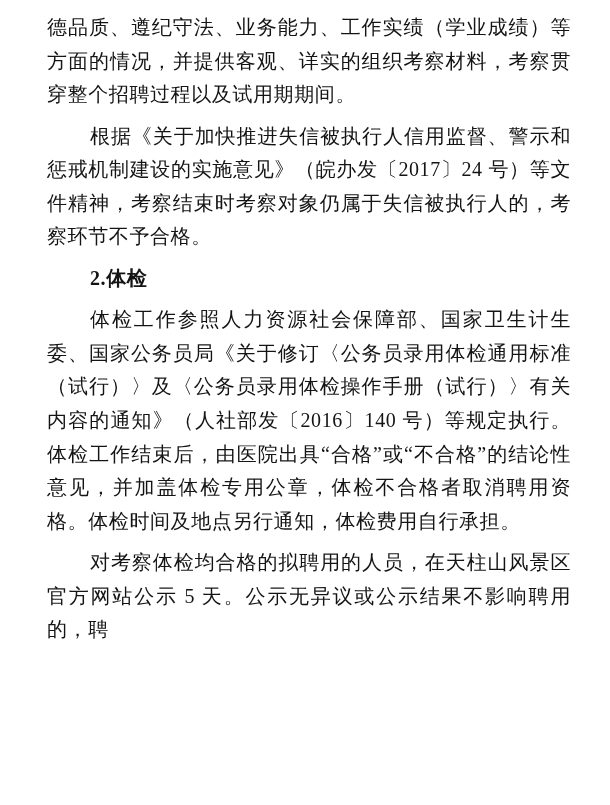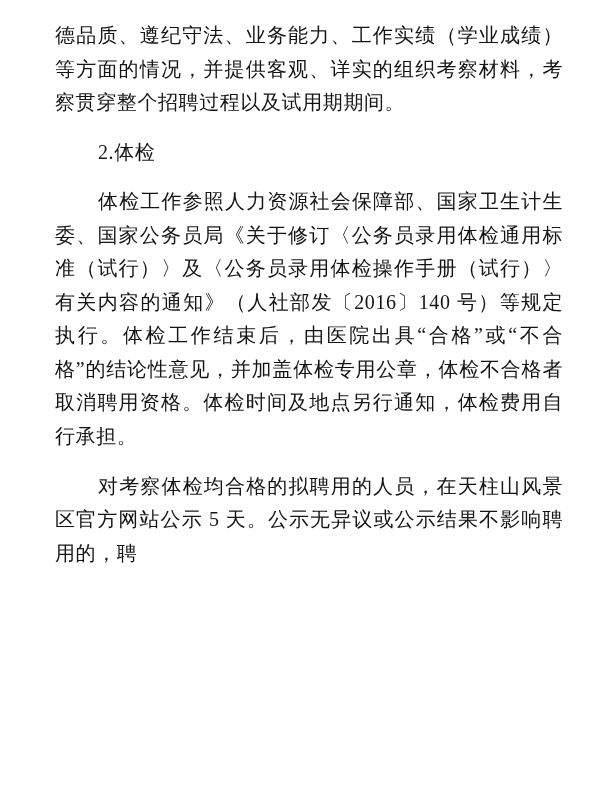--- a/index.html
+++ b/index.html
@@ -18,33 +18,34 @@
     padding: 3px 31px 0 39px;
     font-family: "Liberation Serif", "DejaVu Serif", serif;
     font-size: 20px;
     color: #141414;
     line-height: 33.55px;
     text-align: justify;
     text-justify: inter-character;
     letter-spacing: 0.6px;
   }
   p.para {
-    margin: 16px;
+    margin: 8px;
     padding: 0;
   }
   p.para.indent {
     text-indent: 2.15em;
   }
   .run.bold {
-    font-weight: normal;
+    font-weight: bold;
   }
 </style>
 </head>
 <body>
 
 <div class="page">
   <div class="content" id="doc">
       <p class="para"><span class="run">德品质、遵纪守法、业务能力、工作实绩（学业成绩）等方面的情况，并提供客观、详实的组织考察材料，考察贯穿整个招聘过程以及试用期期间。</span></p>
+      <p class="para indent"><span class="run">根据《关于加快推进失信被执行人信用监督、警示和惩戒机制建设的实施意见》（皖办发〔2017〕24 号）等文件精神，考察结束时考察对象仍属于失信被执行人的，考察环节不予合格。</span></p>
       <p class="para indent"><span class="run bold">2.体检</span></p>
       <p class="para indent"><span class="run">体检工作参照人力资源社会保障部、国家卫生计生委、国家公务员局《关于修订〈公务员录用体检通用标准（试行）〉及〈公务员录用体检操作手册（试行）〉有关内容的通知》（人社部发〔2016〕140 号）等规定执行。体检工作结束后，由医院出具“合格”或“不合格”的结论性意见，并加盖体检专用公章，体检不合格者取消聘用资格。体检时间及地点另行通知，体检费用自行承担。</span></p>
       <p class="para indent"><span class="run">对考察体检均合格的拟聘用的人员，在天柱山风景区官方网站公示 5 天。公示无异议或公示结果不影响聘用的，聘</span></p>
     </div>
 </div>
 
 </body></html>

